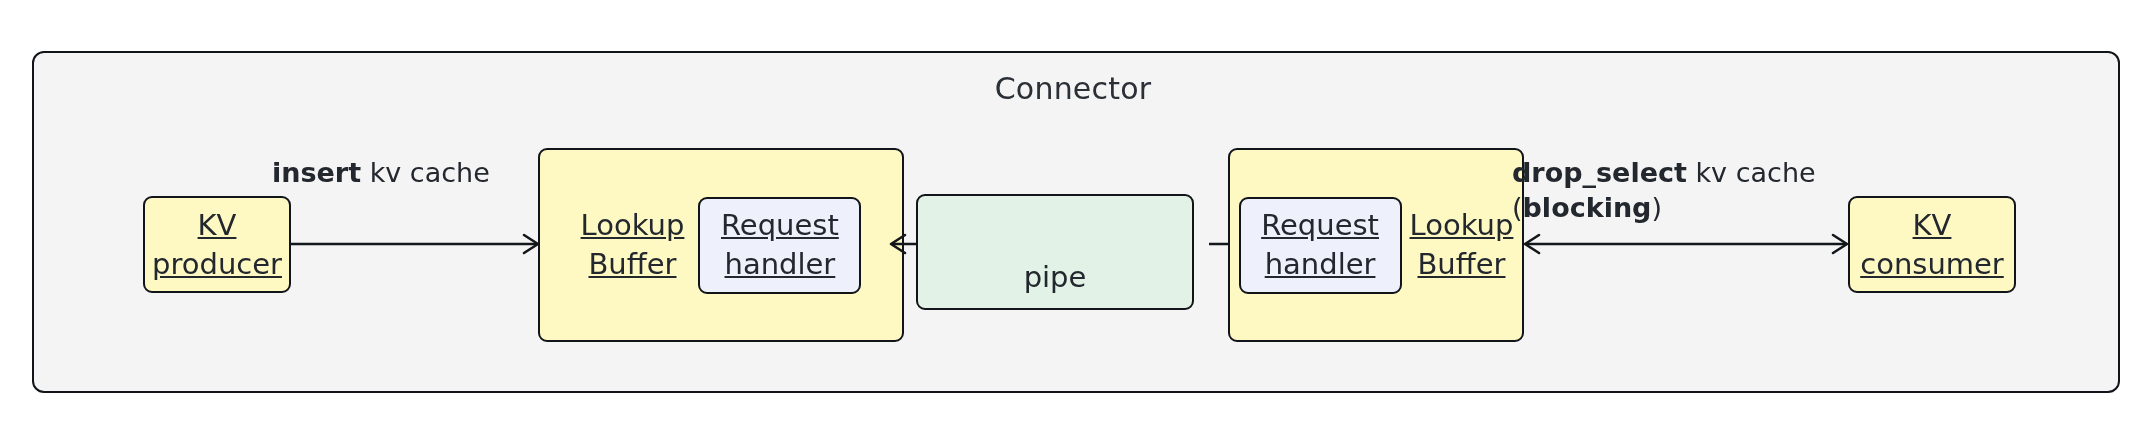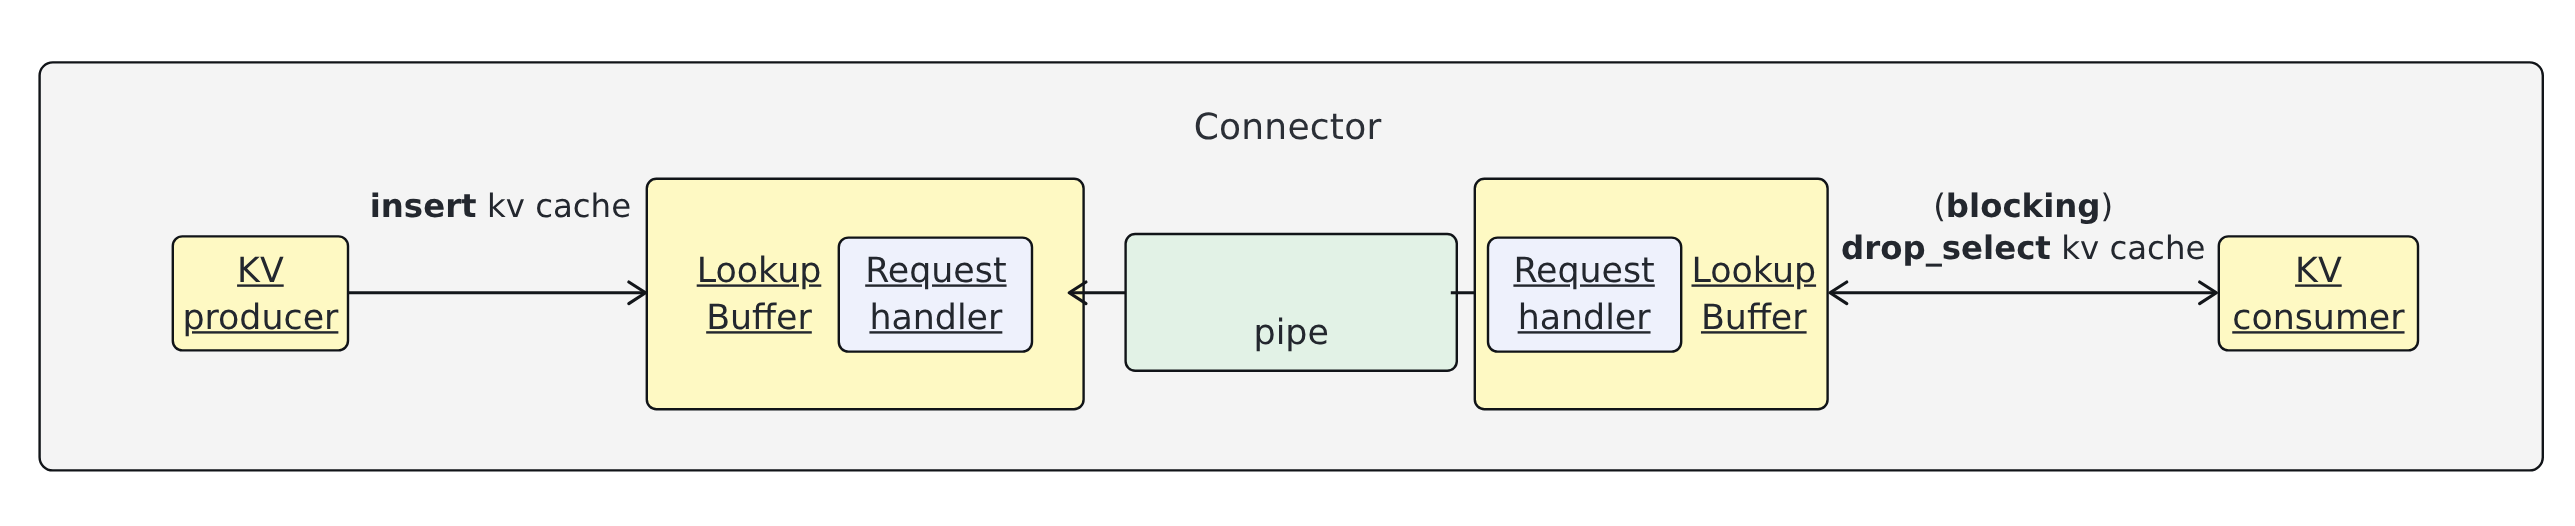--- a/index.html
+++ b/index.html
@@ -26,21 +26,21 @@
     width: 2088px;
     height: 342px;
     box-sizing: border-box;
     background: #f4f4f4;
     border: 2.5px solid #111418;
     border-radius: 12px;
   }
   .connector-title {
     position: absolute;
     left: 0;
-    top: 89px;
+    top: 71px;
     width: 2146px;
     text-align: center;
     font-size: 30px;
     color: #2b2f36;
     letter-spacing: 0.2px;
     white-space: nowrap;
   }
 
   
   .node {
@@ -104,21 +104,21 @@
     font-size: 29px;
     color: #23272e;
   }
   .lookup-left  .req-handler { order: 2; }
   .lookup-right .req-handler { order: 1; }
   .lookup-left  .lb-label    { order: 1; }
   .lookup-right .lb-label    { order: 2; }
 
   
   .pipe-box {
-    left: 937px; top: 194px; width: 278px; height: 116px;
+    left: 916px; top: 194px; width: 278px; height: 116px;
     justify-content: flex-end;
     padding-bottom: 12px;
   }
 
   
   .arrow-svg {
     position: absolute;
     overflow: visible;
     pointer-events: none;
   }
@@ -136,21 +136,21 @@
   }
 
   #arrow-insert      { left: 290px; top: 228px; width: 252px; height: 32px; }
   #arrow-pipe-left   { left: 888px; top: 228px; width: 56px;  height: 32px; }
   #arrow-pipe-right  { left: 1209px; top: 228px; width: 44px; height: 32px; }
   #arrow-dropselect  { left: 1522px; top: 228px; width: 328px; height: 32px; }
 
   
   .edge-label {
     position: absolute;
-    text-align: center;
+    text-align: left;
     color: #23272e;
     font-size: 27px;
     line-height: 1.30;
     white-space: nowrap;
   }
   .edge-label b { font-weight: 700; }
   .edge-label .ln { display: block; }
 
   #label-insert     { left: 272px;  top: 155px; width: 290px; }
   #label-dropselect { left: 1512px; top: 155px; width: 348px; }
@@ -210,24 +210,24 @@
 Buffer</span>
   </div>
 
   <svg id="arrow-dropselect" class="arrow-svg">
     <line class="arrow-line" x1="4" y1="16" x2="324" y2="16"></line>
     <polyline class="arrow-head" points="17,7 3,16 17,25"></polyline>
     <polyline class="arrow-head" points="311,7 325,16 311,25"></polyline>
   </svg>
   <div class="edge-label" id="label-dropselect">
     <span class="ln">
-      <span>(</span><b>blocking</b><span>)</span>
+      <b>drop_select</b><span> kv cache</span>
     </span>
     <span class="ln">
-      <b>drop_select</b><span> kv cache</span>
+      <span>(</span><b>blocking</b><span>)</span>
     </span>
   </div>
 
   <div class="node blue kv-consumer">
     <span style="white-space:pre-line">KV
 consumer</span>
   </div>
 
 </div>
 

